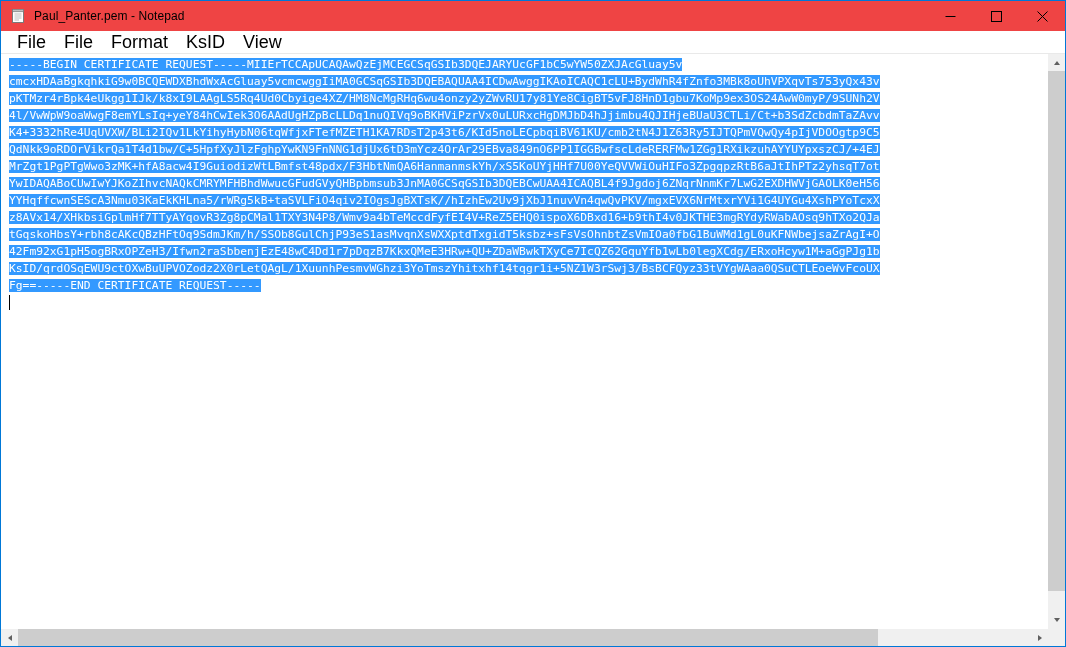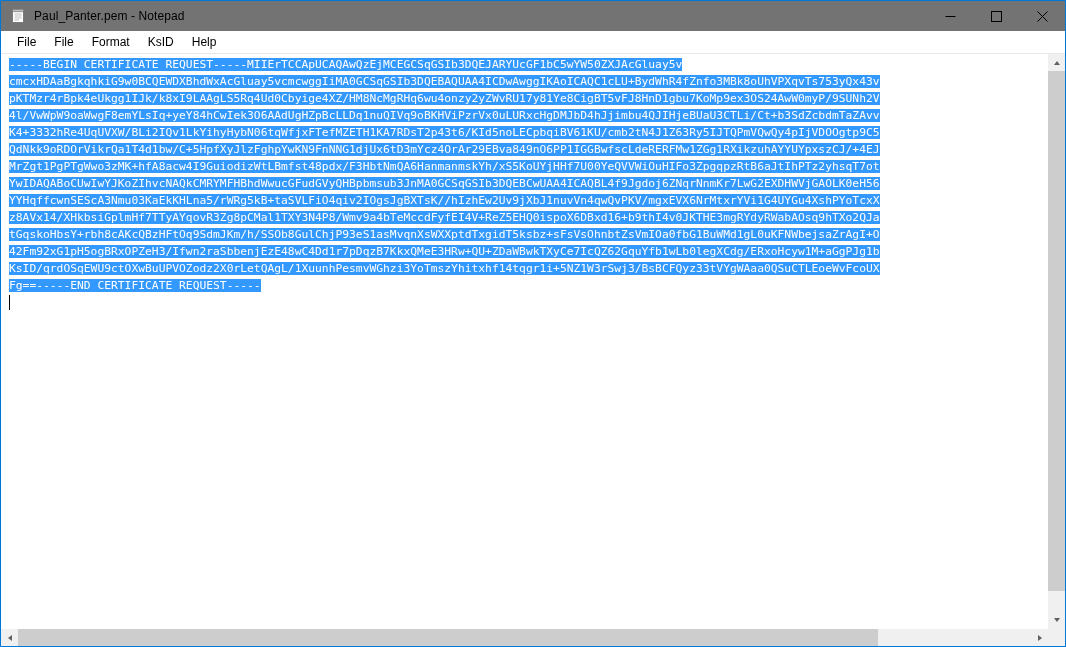--- a/index.html
+++ b/index.html
@@ -26,21 +26,21 @@
     border: 1px solid #0078d7;
     background: #ffffff;
     display: flex;
     flex-direction: column;
   }
 
   
   .titlebar {
     height: 30px;
     min-height: 30px;
-    background: #737373;
+    background: #ef4444;
     display: flex;
     align-items: center;
     position: relative;
     user-select: none;
   }
   .titlebar-icon {
     width: 16px;
     height: 16px;
     margin-left: 9px;
     margin-right: 8px;
@@ -76,21 +76,21 @@
   .menubar {
     height: 22px;
     min-height: 22px;
     display: flex;
     align-items: center;
     padding-left: 7px;
     background: #ffffff;
     user-select: none;
   }
   .menu-item {
-    font-size: 12px;
+    font-size: 18px;
     color: #000000;
     padding: 2px 9px 3px 9px;
     white-space: nowrap;
     line-height: 14px;
   }
 
   
   .client {
     flex: 1 1 auto;
     position: relative;
@@ -262,21 +262,21 @@
         </svg>
       </div>
     </div>
   </div>
 
   <div class="menubar">
     <div class="menu-item">File</div>
     <div class="menu-item">File</div>
     <div class="menu-item">Format</div>
     <div class="menu-item">KsID</div>
-    <div class="menu-item">Help</div>
+    <div class="menu-item">View</div>
   </div>
 
   <div class="client">
     <div class="textarea-wrap">
       <div class="text-body" id="text-body"><div class="text-line"><span class="sel">-----BEGIN CERTIFICATE REQUEST-----MIIErTCCApUCAQAwQzEjMCEGCSqGSIb3DQEJARYUcGF1bC5wYW50ZXJAcGluay5v</span></div><div class="text-line"><span class="sel">cmcxHDAaBgkqhkiG9w0BCQEWDXBhdWxAcGluay5vcmcwggIiMA0GCSqGSIb3DQEBAQUAA4ICDwAwggIKAoICAQC1cLU+BydWhR4fZnfo3MBk8oUhVPXqvTs753yQx43v</span></div><div class="text-line"><span class="sel">pKTMzr4rBpk4eUkgg1IJk/k8xI9LAAgLS5Rq4Ud0Cbyige4XZ/HM8NcMgRHq6wu4onzy2yZWvRU17y81Ye8CigBT5vFJ8HnD1gbu7KoMp9ex3OS24AwW0myP/9SUNh2V</span></div><div class="text-line"><span class="sel">4l/VwWpW9oaWwgF8emYLsIq+yeY84hCwIek3O6AAdUgHZpBcLLDq1nuQIVq9oBKHViPzrVx0uLURxcHgDMJbD4hJjimbu4QJIHjeBUaU3CTLi/Ct+b3SdZcbdmTaZAvv</span></div><div class="text-line"><span class="sel">K4+3332hRe4UqUVXW/BLi2IQv1LkYihyHybN06tqWfjxFTefMZETH1KA7RDsT2p43t6/KId5noLECpbqiBV61KU/cmb2tN4J1Z63Ry5IJTQPmVQwQy4pIjVDOOgtp9C5</span></div><div class="text-line"><span class="sel">QdNkk9oRDOrVikrQa1T4d1bw/C+5HpfXyJlzFghpYwKN9FnNNG1djUx6tD3mYcz4OrAr29EBva849nO6PP1IGGBwfscLdeRERFMw1ZGg1RXikzuhAYYUYpxszCJ/+4EJ</span></div><div class="text-line"><span class="sel">MrZgt1PgPTgWwo3zMK+hfA8acw4I9GuiodizWtLBmfst48pdx/F3HbtNmQA6HanmanmskYh/xS5KoUYjHHf7U00YeQVVWiOuHIFo3ZpgqpzRtB6aJtIhPTz2yhsqT7ot</span></div><div class="text-line"><span class="sel">YwIDAQABoCUwIwYJKoZIhvcNAQkCMRYMFHBhdWwucGFudGVyQHBpbmsub3JnMA0GCSqGSIb3DQEBCwUAA4ICAQBL4f9Jgdoj6ZNqrNnmKr7LwG2EXDHWVjGAOLK0eH56</span></div><div class="text-line"><span class="sel">YYHqffcwnSEScA3Nmu03KaEkKHLna5/rWRg5kB+taSVLFiO4qiv2IOgsJgBXTsK//hIzhEw2Uv9jXbJ1nuvVn4qwQvPKV/mgxEVX6NrMtxrYVi1G4UYGu4XshPYoTcxX</span></div><div class="text-line"><span class="sel">z8AVx14/XHkbsiGplmHf7TTyAYqovR3Zg8pCMal1TXY3N4P8/Wmv9a4bTeMccdFyfEI4V+ReZ5EHQ0ispoX6DBxd16+b9thI4v0JKTHE3mgRYdyRWabAOsq9hTXo2QJa</span></div><div class="text-line"><span class="sel">tGqskoHbsY+rbh8cAKcQBzHFtOq9SdmJKm/h/SSOb8GulChjP93eS1asMvqnXsWXXptdTxgidT5ksbz+sFsVsOhnbtZsVmIOa0fbG1BuWMd1gL0uKFNWbejsaZrAgI+O</span></div><div class="text-line"><span class="sel">42Fm92xG1pH5ogBRxOPZeH3/Ifwn2raSbbenjEzE48wC4Dd1r7pDqzB7KkxQMeE3HRw+QU+ZDaWBwkTXyCe7IcQZ62GquYfb1wLb0legXCdg/ERxoHcyw1M+aGgPJg1b</span></div><div class="text-line"><span class="sel">KsID/qrdOSqEWU9ctOXwBuUPVOZodz2X0rLetQAgL/1XuunhPesmvWGhzi3YoTmszYhitxhf14tqgr1i+5NZ1W3rSwj3/BsBCFQyz33tVYgWAaa0QSuCTLEoeWvFcoUX</span></div><div class="text-line"><span class="sel">Fg==-----END CERTIFICATE REQUEST-----</span></div></div>
       <div class="caret" id="caret" style="top: 241px;"></div>
     </div>
 
     <div class="vscroll">
       <div class="arrow">

